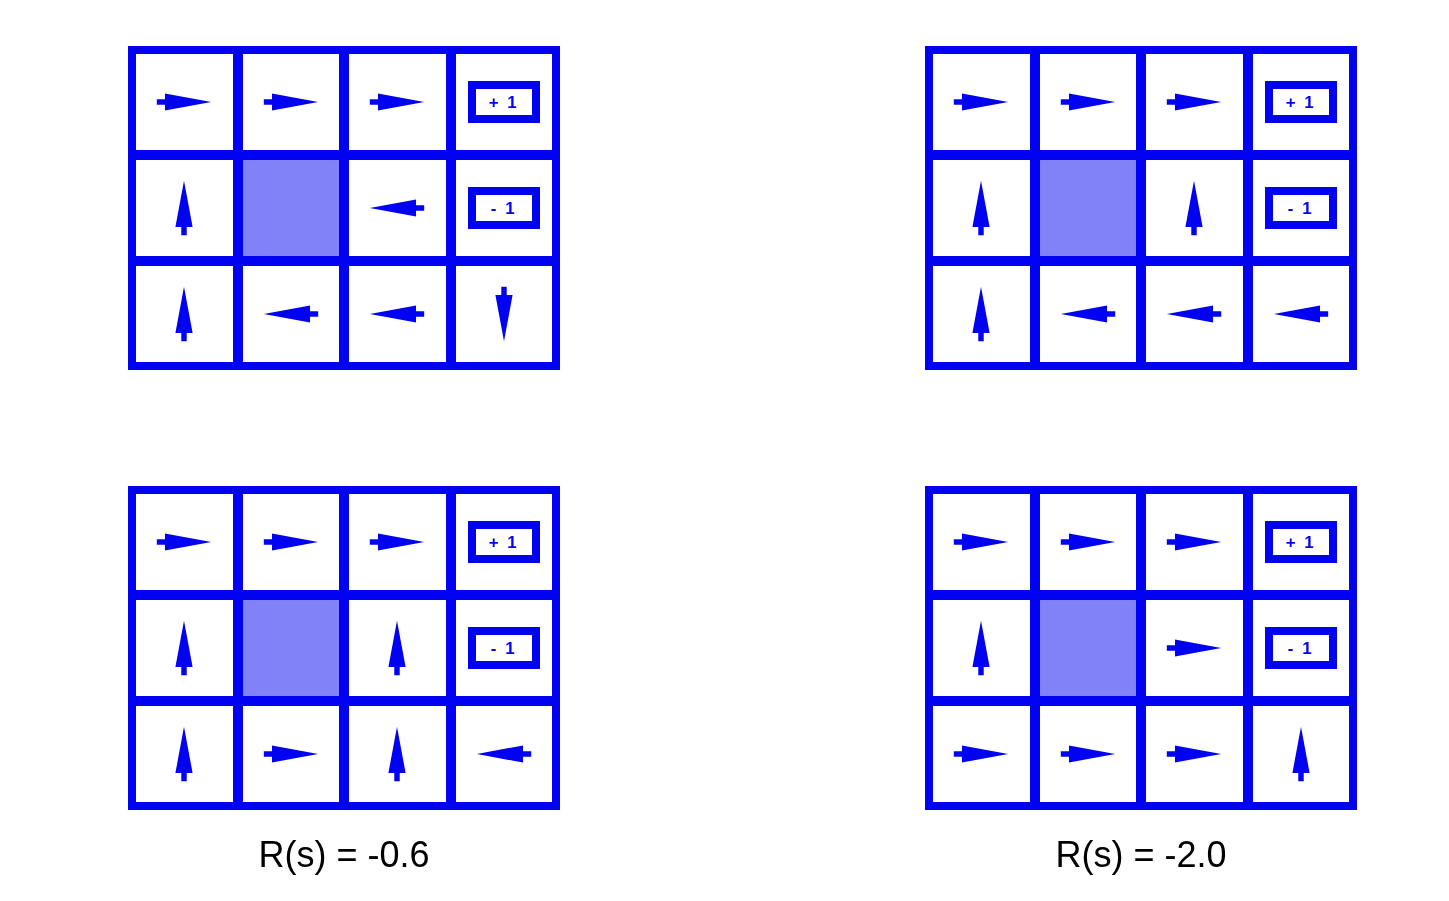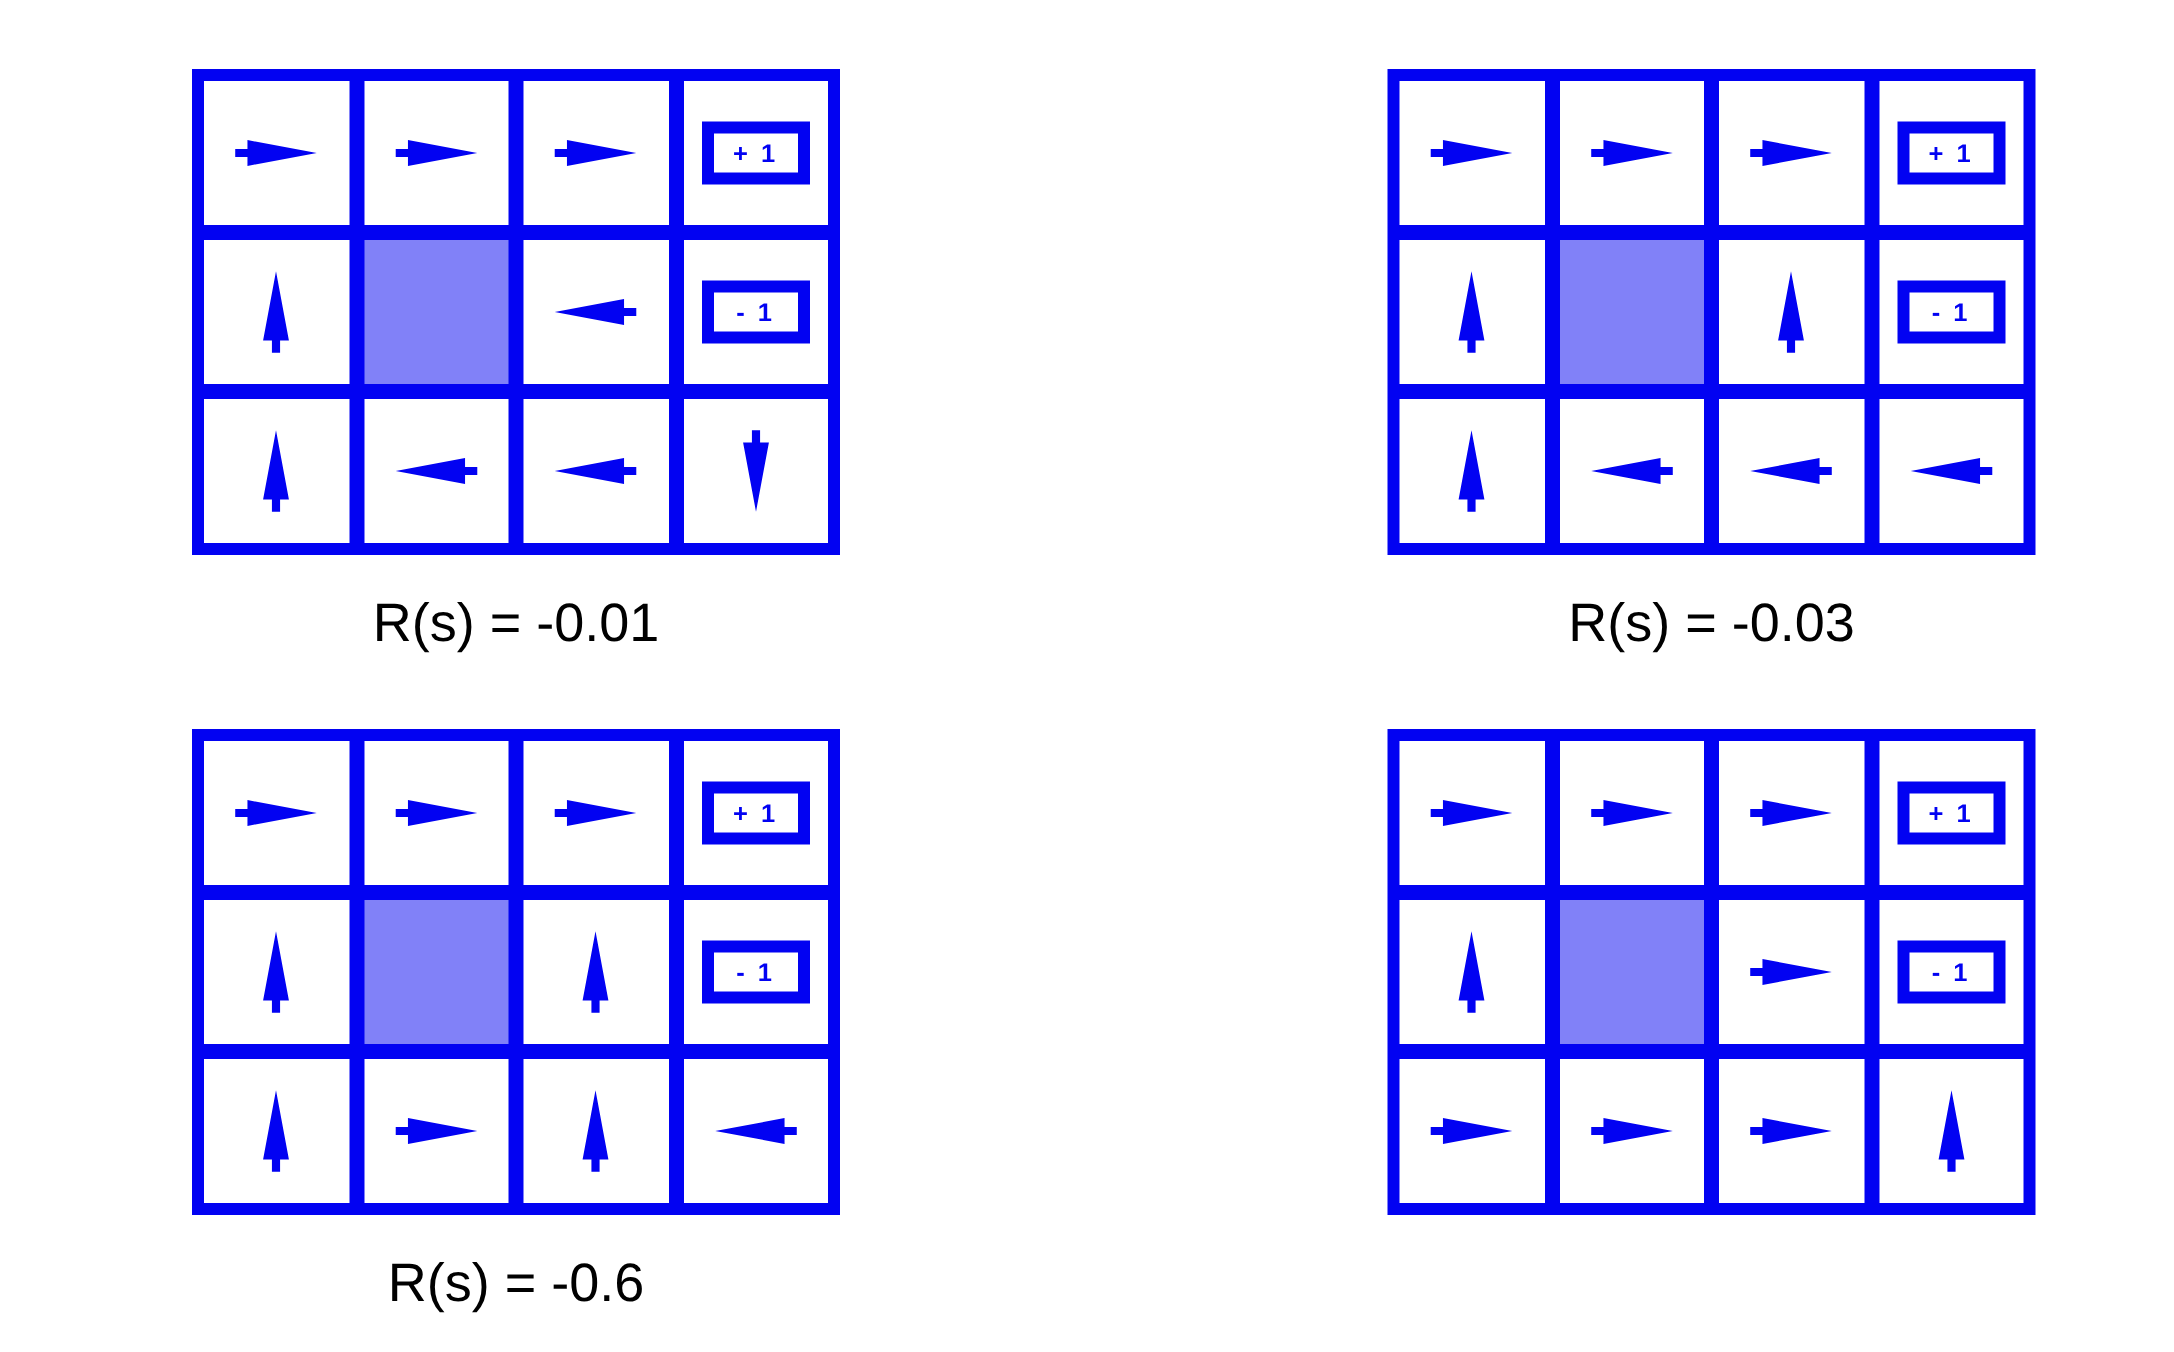--- a/index.html
+++ b/index.html
@@ -135,21 +135,20 @@
         </span>
       </div>
       <div class="cell">
         <span class="arrow arrow-down">
           <svg width="58" height="26" viewBox="0 0 64 28" aria-hidden="true">
             <path d="M2 11 L11 11 L11 4.5 L62 14 L11 23.5 L11 17 L2 17 Z" fill="currentColor"></path>
           </svg>
         </span>
       </div>
     </div>
-  <div class="caption">R(s) = -0.01</div>
 </div>
 
 <div class="panel panel-1">
   <div class="gridworld">
       <div class="cell">
         <span class="arrow arrow-right">
           <svg width="58" height="26" viewBox="0 0 64 28" aria-hidden="true">
             <path d="M2 11 L11 11 L11 4.5 L62 14 L11 23.5 L11 17 L2 17 Z" fill="currentColor"></path>
           </svg>
         </span>
@@ -215,21 +214,20 @@
         </span>
       </div>
       <div class="cell">
         <span class="arrow arrow-left">
           <svg width="58" height="26" viewBox="0 0 64 28" aria-hidden="true">
             <path d="M2 11 L11 11 L11 4.5 L62 14 L11 23.5 L11 17 L2 17 Z" fill="currentColor"></path>
           </svg>
         </span>
       </div>
     </div>
-  <div class="caption">R(s) = -0.03</div>
 </div>
 
 <div class="panel panel-2">
   <div class="gridworld">
       <div class="cell">
         <span class="arrow arrow-right">
           <svg width="58" height="26" viewBox="0 0 64 28" aria-hidden="true">
             <path d="M2 11 L11 11 L11 4.5 L62 14 L11 23.5 L11 17 L2 17 Z" fill="currentColor"></path>
           </svg>
         </span>
@@ -375,13 +373,14 @@
         </span>
       </div>
       <div class="cell">
         <span class="arrow arrow-up">
           <svg width="58" height="26" viewBox="0 0 64 28" aria-hidden="true">
             <path d="M2 11 L11 11 L11 4.5 L62 14 L11 23.5 L11 17 L2 17 Z" fill="currentColor"></path>
           </svg>
         </span>
       </div>
     </div>
+  <div class="caption">R(s) = -2.0</div>
 </div>
 
 </body></html>

